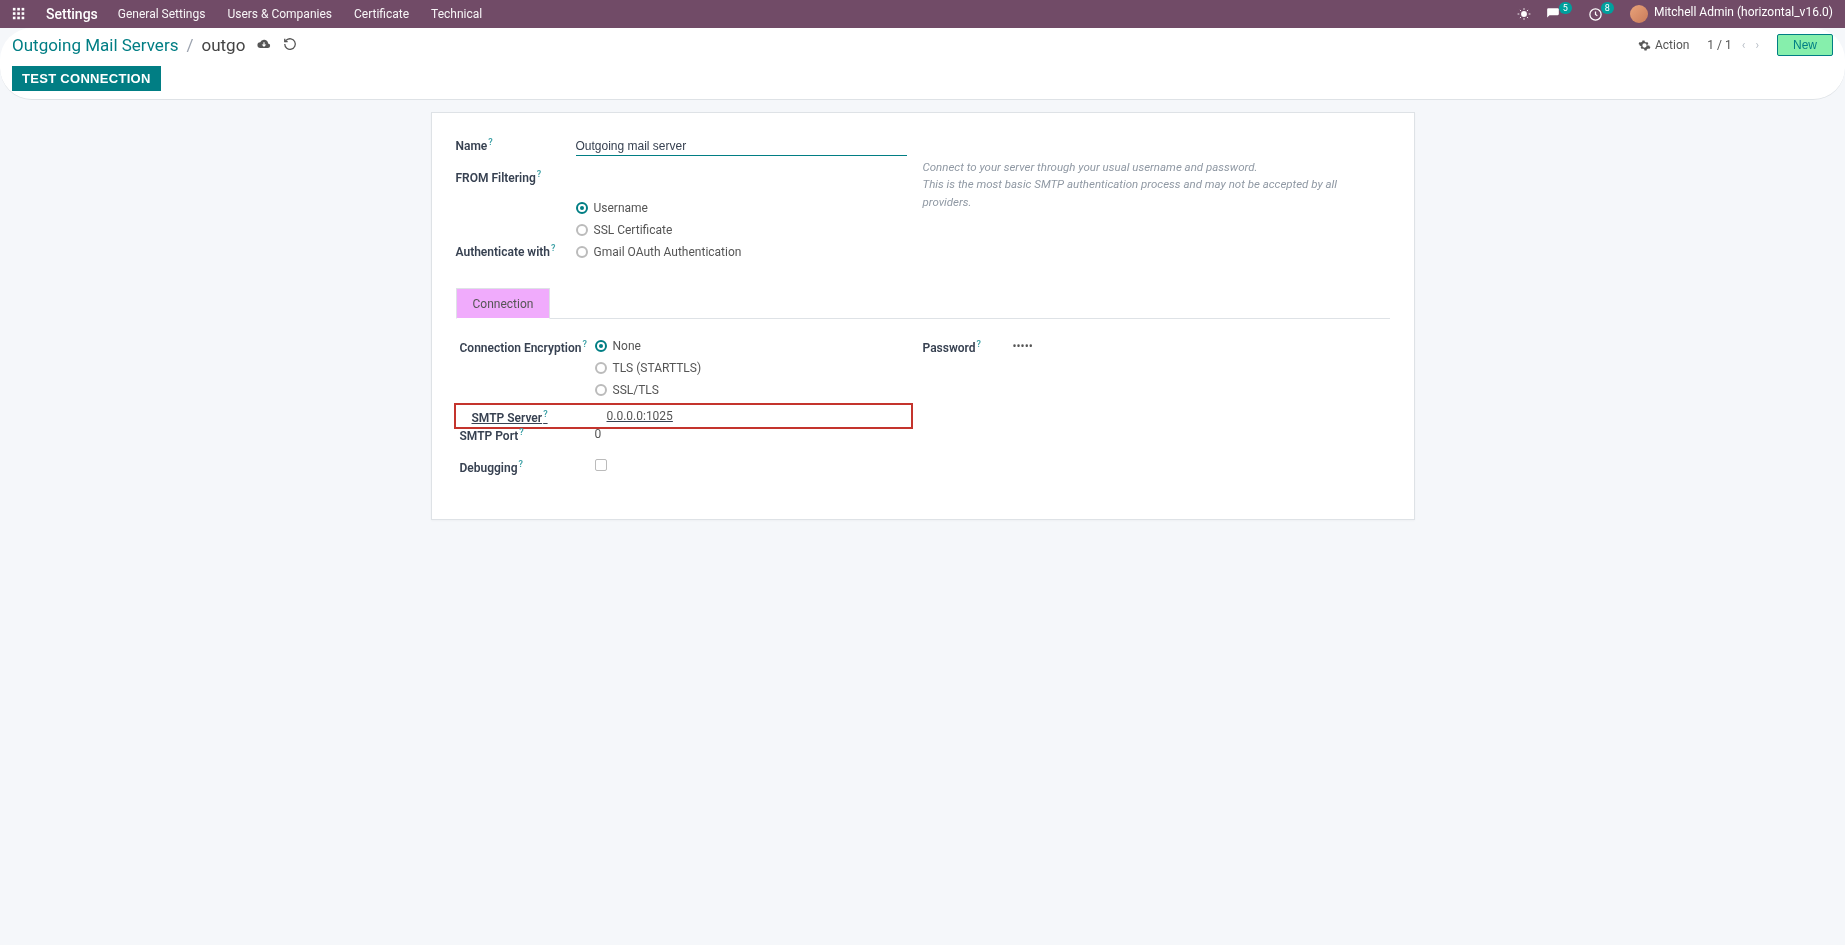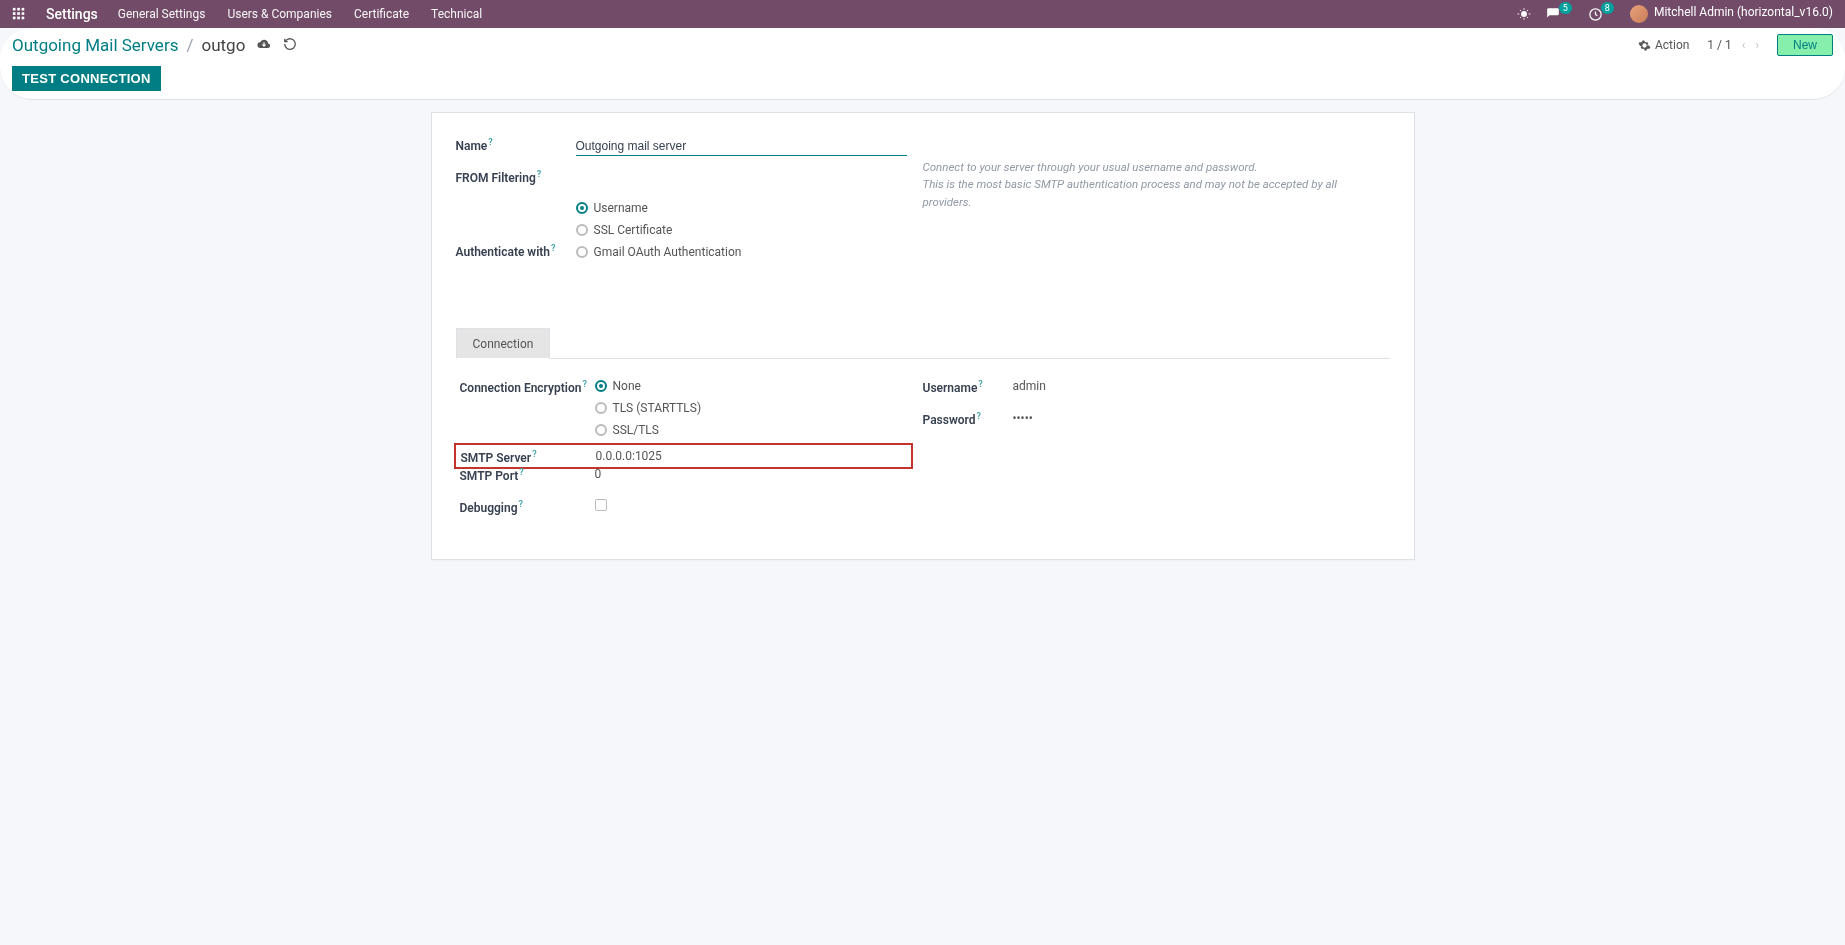--- a/index.html
+++ b/index.html
@@ -81,24 +81,24 @@
   .radio-list { display:flex; flex-direction:column; gap:8px; }
   .radio-item { display:flex; align-items:center; gap:6px; font-size:12px; color:#555; cursor:pointer; }
   .radio-dot { width:12px; height:12px; border:2px solid #bbb; border-radius:50%; display:inline-block; position:relative; flex-shrink:0; }
   .radio-dot.selected { border-color:var(--teal-dark); }
   .radio-dot.selected::after { content:""; position:absolute; inset:2px; background:var(--teal-dark); border-radius:50%; }
   .auth-note { font-size:11.5px; font-style:italic; color:#9099a4; line-height:1.5; padding-top:2px; }
 
   
   .tabs { display:flex; border-bottom:1px solid var(--border); margin-top:18px; }
   .tab { padding:8px 16px 7px; font-size:12px; color:#555; cursor:pointer; border:1px solid transparent; position:relative; top:1px; }
-  .tab.active { border:1px solid var(--border); border-bottom-color:#fff; background:#e5e5e5;margin-top:40px; }
+  .tab.active { border:1px solid var(--border); border-bottom-color:#fff; background:#f0abfc; }
 
   .tab-body { padding:18px 4px 8px 4px; }
-  .highlight-box { border:2px solid #c4342d; padding:2px 5px; margin:-4px -6px; }
+  .highlight-box { border:2px solid #c4342d; padding:2px 16px; margin:-4px -6px;text-decoration:underline; }
   .chk { width:12px; height:12px; border:1px solid #bbb; display:inline-block; border-radius:2px; }
 
   .field-label-conn { width:135px; }
   .field-label-right { width:90px; }
 
 </style>
 </head>
 <body>
 
 <div class="topnav">
@@ -259,24 +259,20 @@
             <span class="field-label field-label-conn"><span>SMTP Port</span><span class="help-q">?</span></span>
             <span class="field-value">0</span>
           </div>
           <div class="field">
             <span class="field-label field-label-conn"><span>Debugging</span><span class="help-q">?</span></span>
             <span class="field-value"><span class="chk"></span></span>
           </div>
         </div>
         <div class="col">
           <div class="field">
-            <span class="field-label field-label-right"><span>Username</span><span class="help-q">?</span></span>
-            <span class="field-value">admin</span>
-          </div>
-          <div class="field">
             <span class="field-label field-label-right"><span>Password</span><span class="help-q">?</span></span>
             <span class="field-value">•••••</span>
           </div>
         </div>
       </div>
     </div>
 
   </div>
 </div>
 

